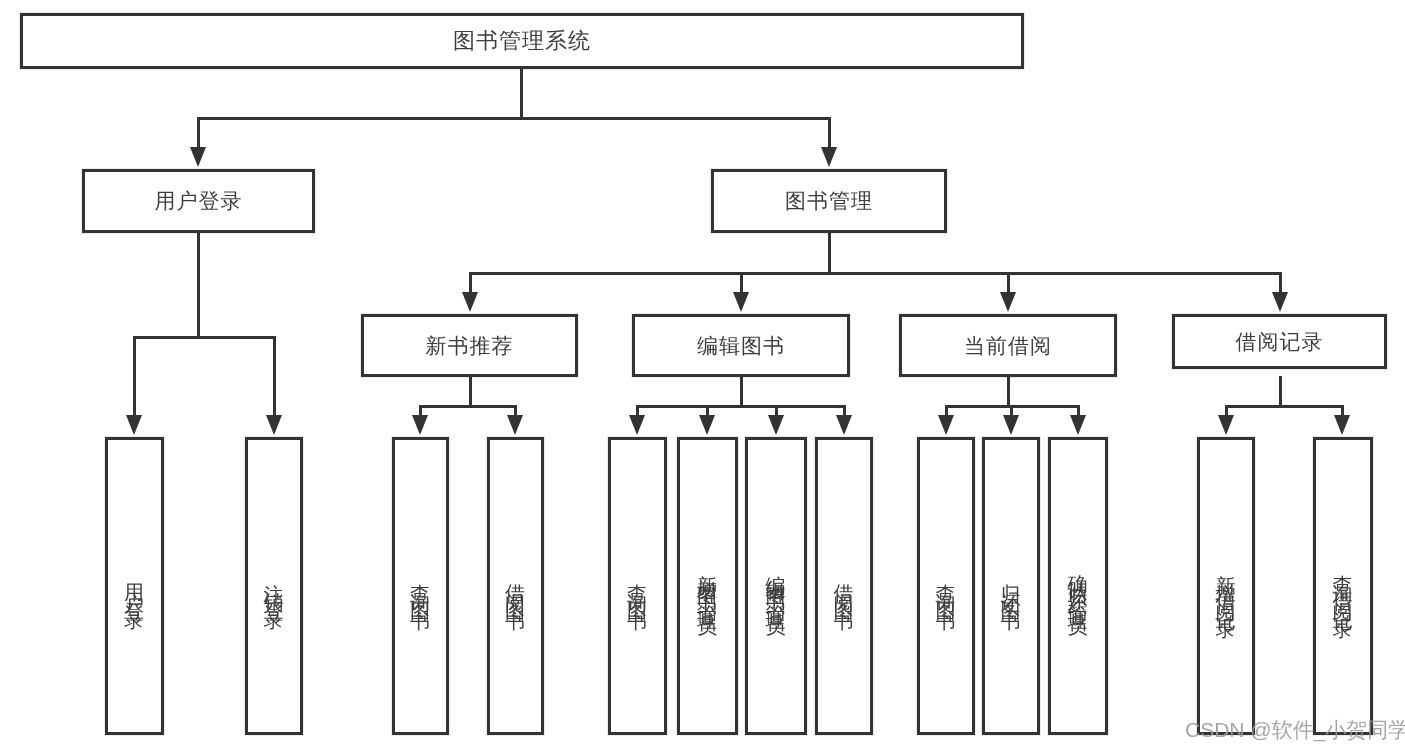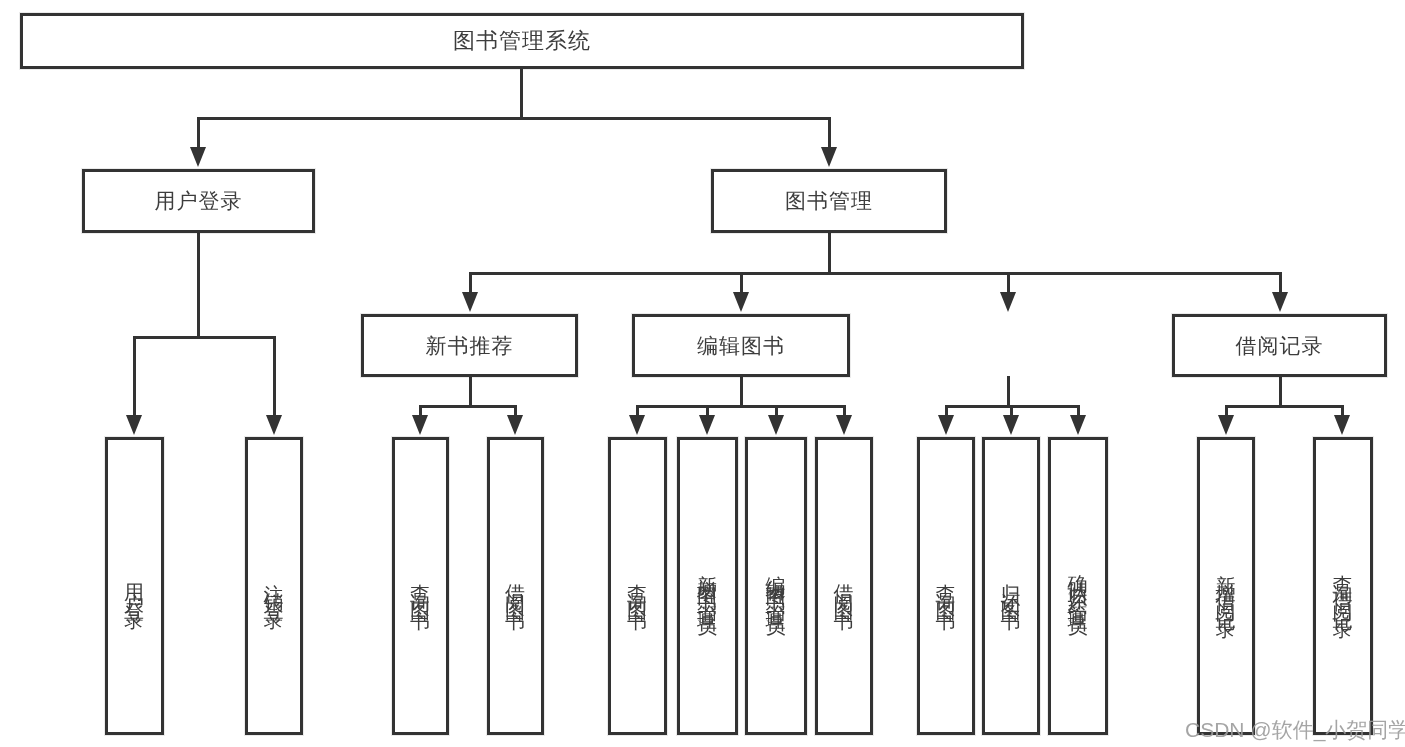--- a/index.html
+++ b/index.html
@@ -132,21 +132,24 @@
   <div class="box" style="left:361px; top:314px; width:217px; height:63px;">
     <span class="hlabel">新书推荐</span>
   </div>
 
   <div class="box" style="left:711px; top:169px; width:236px; height:64px;">
     <span class="hlabel">图书管理</span>
   </div>
   <div class="box" style="left:632px; top:314px; width:218px; height:63px;">
     <span class="hlabel">编辑图书</span>
   </div>
-  <div class="box" style="left:1172px; top:314px; width:215px; height:63px;">
+  <div class="box" style="left:899px; top:314px; width:218px; height:63px;">
+    <span class="hlabel">当前借阅</span>
+  </div>
+  <div class="box" style="left:1172px; top:314px; width:215px; height:55px;">
     <span class="hlabel">借阅记录</span>
   </div>
 
   <div class="box vbox" style="left:105px; top:437px; width:59px; height:298px;">
     <span>用户登录</span>
   </div>
   <div class="box vbox" style="left:245px; top:437px; width:58px; height:298px;">
     <span>注销登录</span>
   </div>
 

